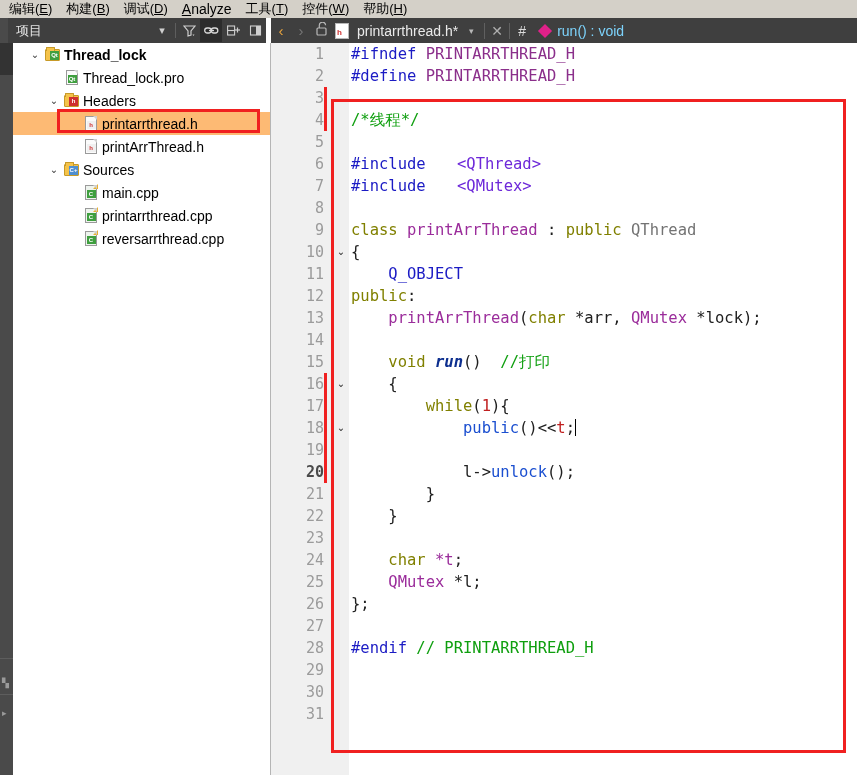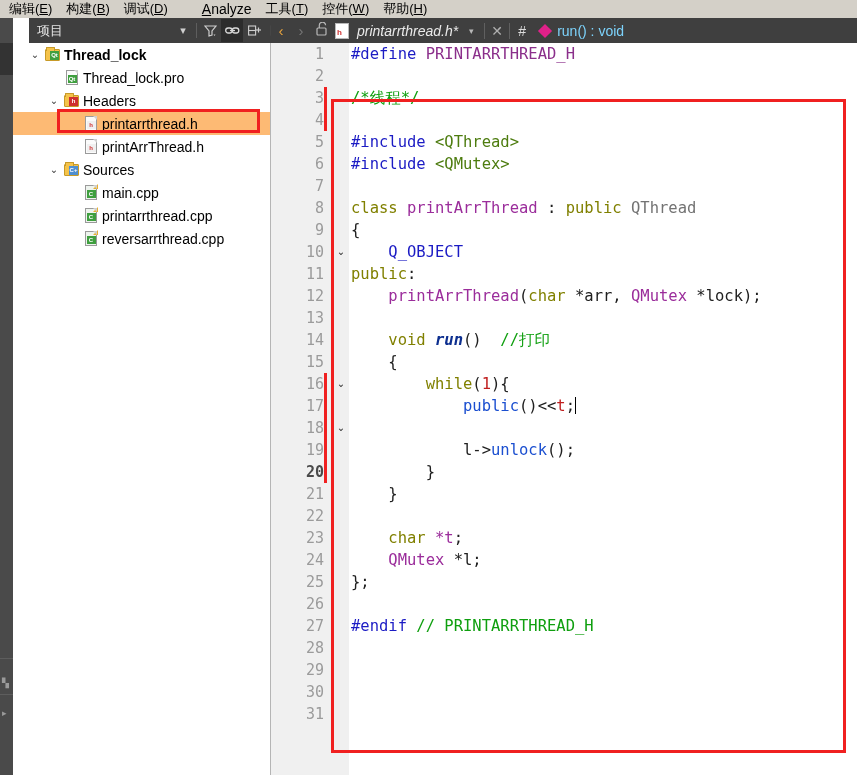--- a/index.html
+++ b/index.html
@@ -19,21 +19,21 @@
     display: flex; align-items: center;
     font-size: 13px; color: #000;
     padding-left: 2px;
   }
   .menubar-item {
     padding: 0 7px; line-height: 18px;
     white-space: nowrap; cursor: default;
     font-size: 13px;
   }
   .menubar-item .mn { text-decoration: underline; }
-  .menubar-item.latin { font-size: 14px; margin-left: 20px; }
+  .menubar-item.latin { font-size: 14px; }
 
   
   .modestrip {
     position: absolute; top: 18px; left: 0;
     width: 13px; height: 757px;
     background: #4a4a4a;
   }
   .modestrip .active-block {
     position: absolute; top: 25px; left: 0;
     width: 13px; height: 32px;
@@ -46,21 +46,21 @@
   }
   .modestrip .mini-ic.a { top: 661px; }
   .modestrip .mini-ic.b { top: 691px; }
   .modestrip .sep {
     position: absolute; left: 0; width: 13px; height: 1px;
     background: #5d5d5d;
   }
 
   
   .proj-toolbar {
-    position: absolute; top: 18px; left: 29px;
+    position: absolute; top: 18px; left: 8px;
     width: 258px; height: 25px;
     background: #3f3f3f;
     display: flex; align-items: center;
     color: #d8d8d8;
   }
   .proj-title {
     font-size: 13px; color: #e4e4e4;
     padding-left: 8px; flex: 1;
     white-space: nowrap;
   }
@@ -167,21 +167,20 @@
     width: 14px; height: 16px; background: #ffffff;
     border: 1px solid #b8b8b8; position: relative; margin-left: 2px;
   }
   .hfile-ic span {
     position: absolute; left: 1px; bottom: 1px;
     font-size: 8px; font-weight: bold; color: #d03030; line-height: 8px;
   }
   .ed-filename {
     font-size: 14px; color: #eaeaea; padding-left: 8px;
     white-space: nowrap;
-    font-style: italic;
   }
   .ed-dd { width: 26px; text-align: center; color: #b8b8b8; font-size: 9px; }
   .ed-vsep { width: 1px; height: 16px; background: #606060; }
   .ed-x { width: 24px; text-align: center; color: #b0b0b0; font-size: 14px; }
   .ed-hash { width: 24px; text-align: center; color: #dcdcdc; font-size: 14px; }
   .sym-diamond {
     width: 10px; height: 10px; background: #e0218a;
     transform: rotate(45deg); margin-left: 6px; margin-right: 7px;
   }
   .ed-symbol { font-size: 14px; color: #7dd3fc; white-space: nowrap; }
@@ -229,21 +228,21 @@
   .t-kw    { color: #808000; }            
   .t-type  { color: #9b2d9b; }            
   .t-cls   { color: #737373; }            
   .t-macro { color: #1b1bc4; }            
   .t-cmt   { color: #0f9f0f; }            
   .t-fn    { color: #1b4fd0; }            
   .t-virt  { color: #0d2f8f; font-weight: bold; font-style: italic; }
   .t-num   { color: #c02020; }
   .t-punc  { color: #202020; }
   .t-field { color: #9b2d9b; }
-  .t-str   { color: #4d7c0f; }
+  .t-str   { color: #6d28d9; margin-left: 22px; }
 
   
   .caret {
     display: inline-block; width: 1px; height: 17px;
     background: #000; vertical-align: -3px;
   }
 
   
   .chg-mark {
     position: absolute; width: 3px; background: #f02020;
@@ -497,20 +496,21 @@
         <div class="cl"></div>
         <div class="cl"></div>
         <div class="cl"></div>
         <div class="cl"></div>
         <div class="cl"></div>
         <div class="cl"></div>
         <div class="cl"></div>
         <div class="cl"></div>
       </div>
     <div class="codearea" id="codearea">
+        <div class="cl"><span class="t-pp">#ifndef </span><span class="t-ppid">PRINTARRTHREAD_H</span></div>
         <div class="cl"><span class="t-pp">#define </span><span class="t-ppid">PRINTARRTHREAD_H</span></div>
         <div class="cl">&nbsp;</div>
         <div class="cl"><span class="t-cmt">/*线程*/</span></div>
         <div class="cl">&nbsp;</div>
         <div class="cl"><span class="t-pp">#include </span><span class="t-str">&lt;QThread&gt;</span></div>
         <div class="cl"><span class="t-pp">#include </span><span class="t-str">&lt;QMutex&gt;</span></div>
         <div class="cl">&nbsp;</div>
         <div class="cl"><span class="t-kw">class </span><span class="t-type">printArrThread</span><span class="t-punc"> : </span><span class="t-kw">public </span><span class="t-cls">QThread</span></div>
         <div class="cl"><span class="t-punc">{</span></div>
         <div class="cl"><span class="t-punc">    </span><span class="t-macro">Q_OBJECT</span></div>

